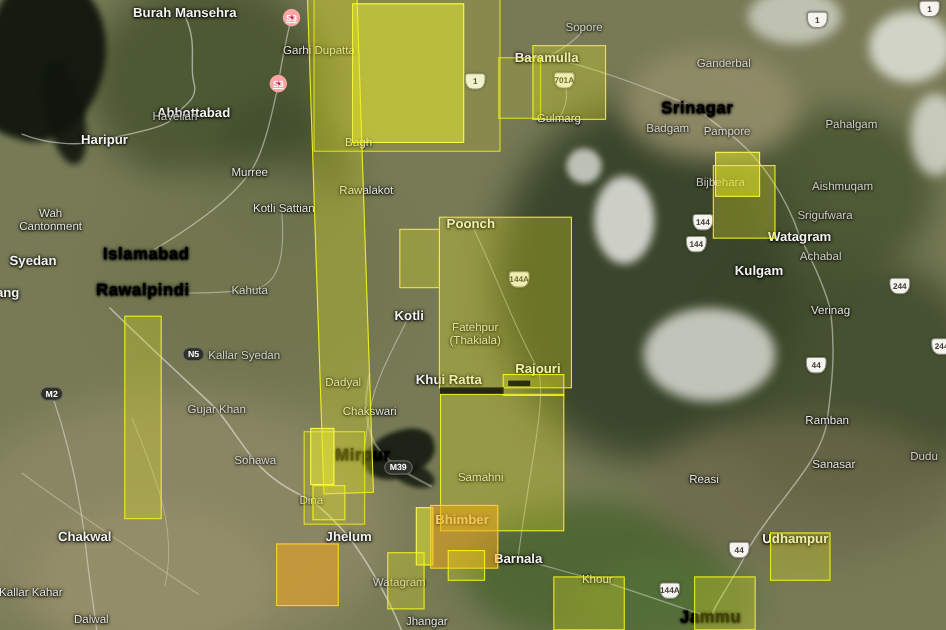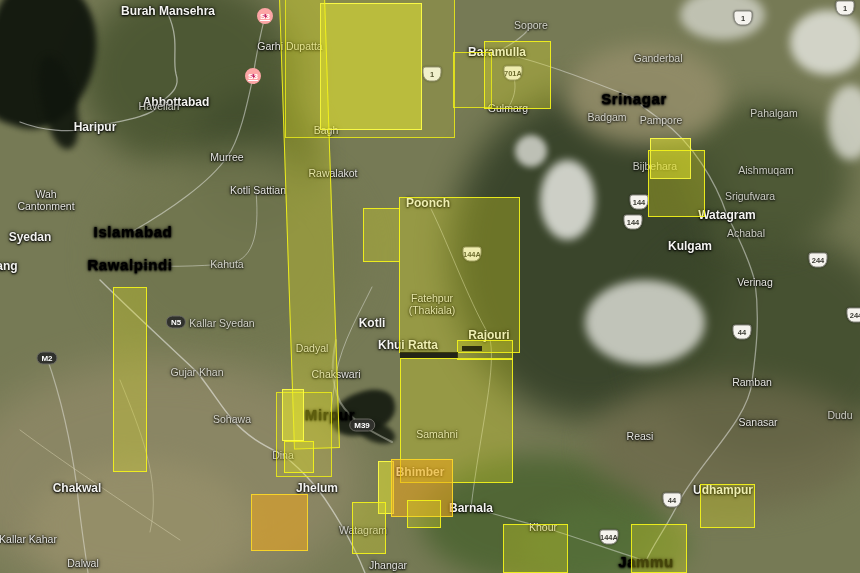--- a/index.html
+++ b/index.html
@@ -155,21 +155,21 @@
       <div class="lbl md" style="left: 317px; top: 488px;">Jhelum</div>
       <div class="lbl lg" style="left: 330px; top: 414px;">Mirpur</div>
       <div class="lbl sm" style="left: 336px; top: 374px;">Chakswari</div>
       <div class="lbl sm" style="left: 312px; top: 348px;">Dadyal</div>
       <div class="lbl sm" style="left: 388px; top: 565px;">Jhangar</div>
       <div class="lbl sm dim" style="left: 363px; top: 530px;">Watagram</div>
       <div class="lbl md" style="left: 420px; top: 472px;">Bhimber</div>
       <div class="lbl md" style="left: 471px; top: 508px;">Barnala</div>
       <div class="lbl sm" style="left: 437px; top: 434px;">Samahni</div>
       <div class="lbl md" style="left: 408px; top: 345px;">Khui Ratta</div>
-      <div class="lbl md" style="left: 372px; top: 287px; margin-top: 36px;">Kotli</div>
+      <div class="lbl md" style="left: 372px; top: 287px;">Kotli</div>
       <div class="lbl sm wrap" style="left: 432px; top: 304px; width: 62px;">Fatehpur (Thakiala)</div>
       <div class="lbl md" style="left: 489px; top: 335px;">Rajouri</div>
       <div class="lbl md" style="left: 428px; top: 203px;">Poonch</div>
       <div class="lbl sm" style="left: 326px; top: 130px;">Bagh</div>
       <div class="lbl sm" style="left: 333px; top: 173px;">Rawalakot</div>
       <div class="lbl sm" style="left: 290px; top: 46px;">Garhi Dupatta</div>
       <div class="lbl sm dim" style="left: 531px; top: 25px;">Sopore</div>
       <div class="lbl md" style="left: 497px; top: 52px;">Baramulla</div>
       <div class="lbl sm" style="left: 508px; top: 108px;">Gulmarg</div>
       <div class="lbl lg" style="left: 634px; top: 98px;">Srinagar</div>

